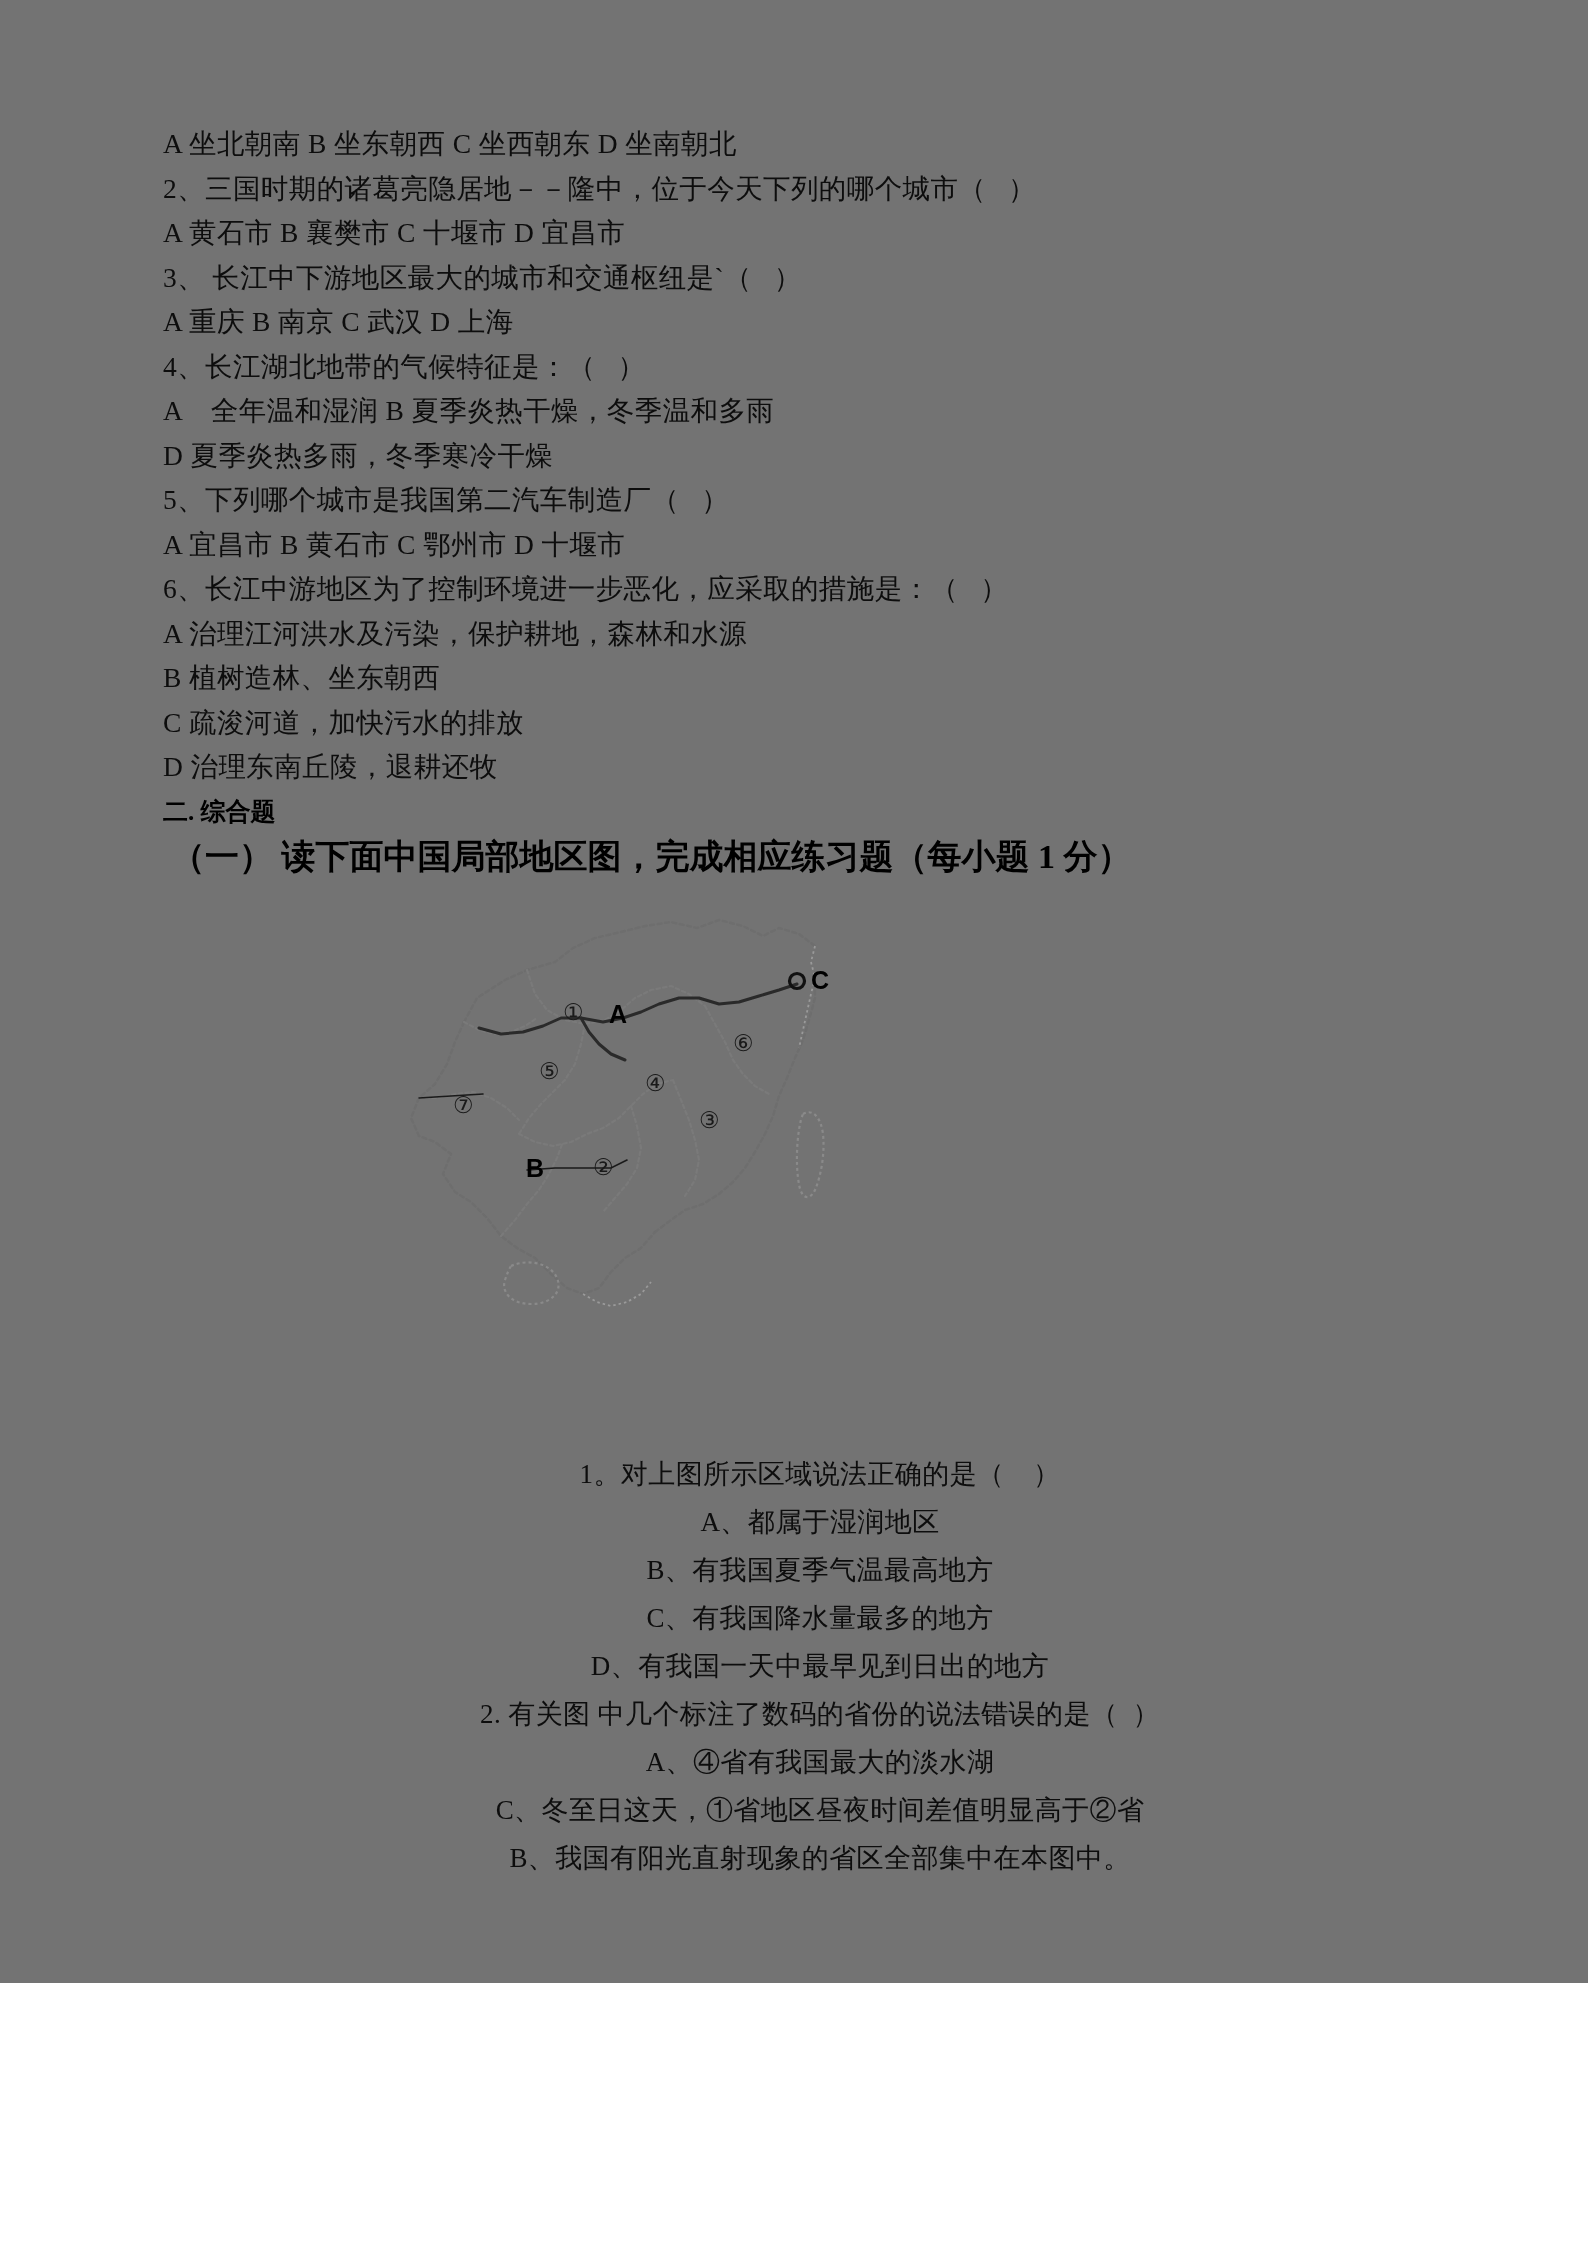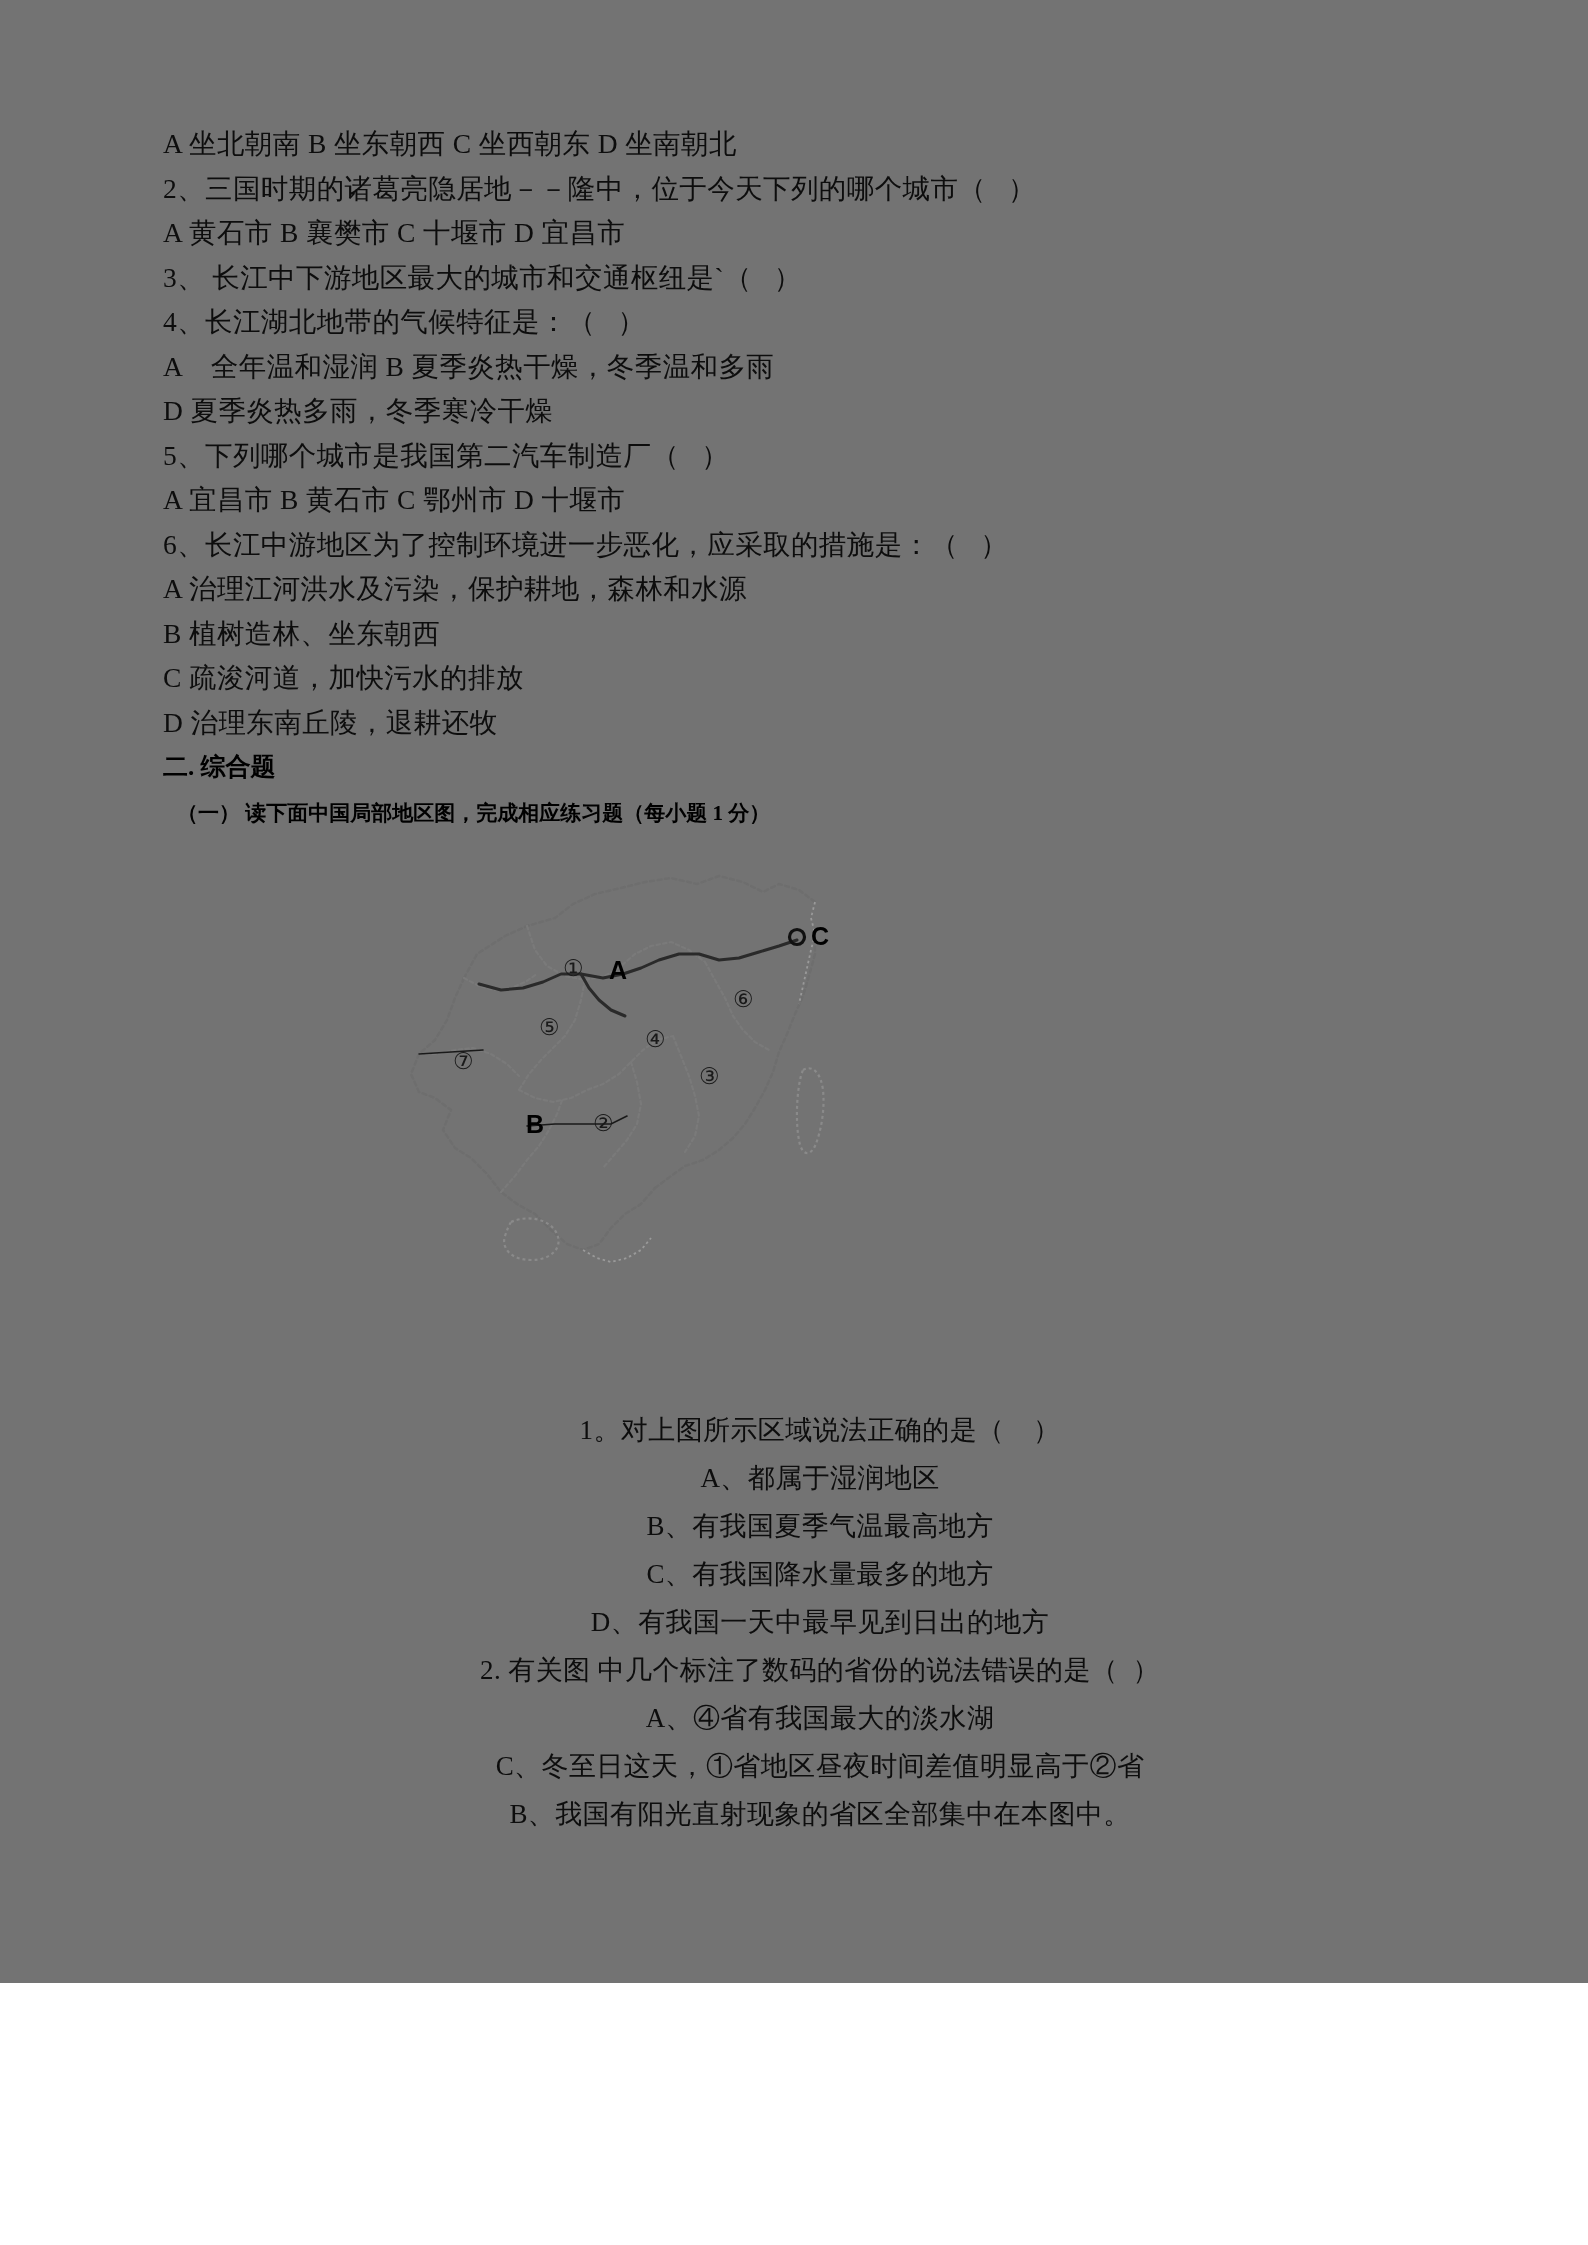--- a/index.html
+++ b/index.html
@@ -32,26 +32,26 @@
     color: #0d0d0d;
   }
   .section-head {
     font-size: 25px;
     line-height: 44.5px;
     font-weight: bold;
     white-space: pre;
     color: #000;
   }
   .sub-head {
-    font-size: 21px;
+    font-size: 34px;
     line-height: 46px;
     font-weight: bold;
     white-space: pre;
     color: #000;
-    margin-left: 14px;
+    margin-left: 8px;
   }
   .map-wrap {
     position: relative;
     margin-top: 22px;
     margin-left: 196px;
     width: 560px;
     height: 430px;
   }
   .map-wrap svg {
     display: block;
@@ -84,20 +84,21 @@
 </head>
 <body>
 
 <div class="page">
   <div class="content">
 
     <div class="qline">A 坐北朝南 B 坐东朝西 C 坐西朝东 D 坐南朝北</div>
     <div class="qline">2、三国时期的诸葛亮隐居地－－隆中，位于今天下列的哪个城市（   ）</div>
     <div class="qline">A 黄石市 B 襄樊市 C 十堰市 D 宜昌市</div>
     <div class="qline">3、 长江中下游地区最大的城市和交通枢纽是`（   ）</div>
+    <div class="qline">A 重庆 B 南京 C 武汉 D 上海</div>
     <div class="qline">4、长江湖北地带的气候特征是：（   ）</div>
     <div class="qline">A    全年温和湿润 B 夏季炎热干燥，冬季温和多雨</div>
     <div class="qline">D 夏季炎热多雨，冬季寒冷干燥</div>
     <div class="qline">5、下列哪个城市是我国第二汽车制造厂（   ）</div>
     <div class="qline">A 宜昌市 B 黄石市 C 鄂州市 D 十堰市</div>
     <div class="qline">6、长江中游地区为了控制环境进一步恶化，应采取的措施是：（   ）</div>
     <div class="qline">A 治理江河洪水及污染，保护耕地，森林和水源</div>
     <div class="qline">B 植树造林、坐东朝西</div>
     <div class="qline">C 疏浚河道，加快污水的排放</div>
     <div class="qline">D 治理东南丘陵，退耕还牧</div>

